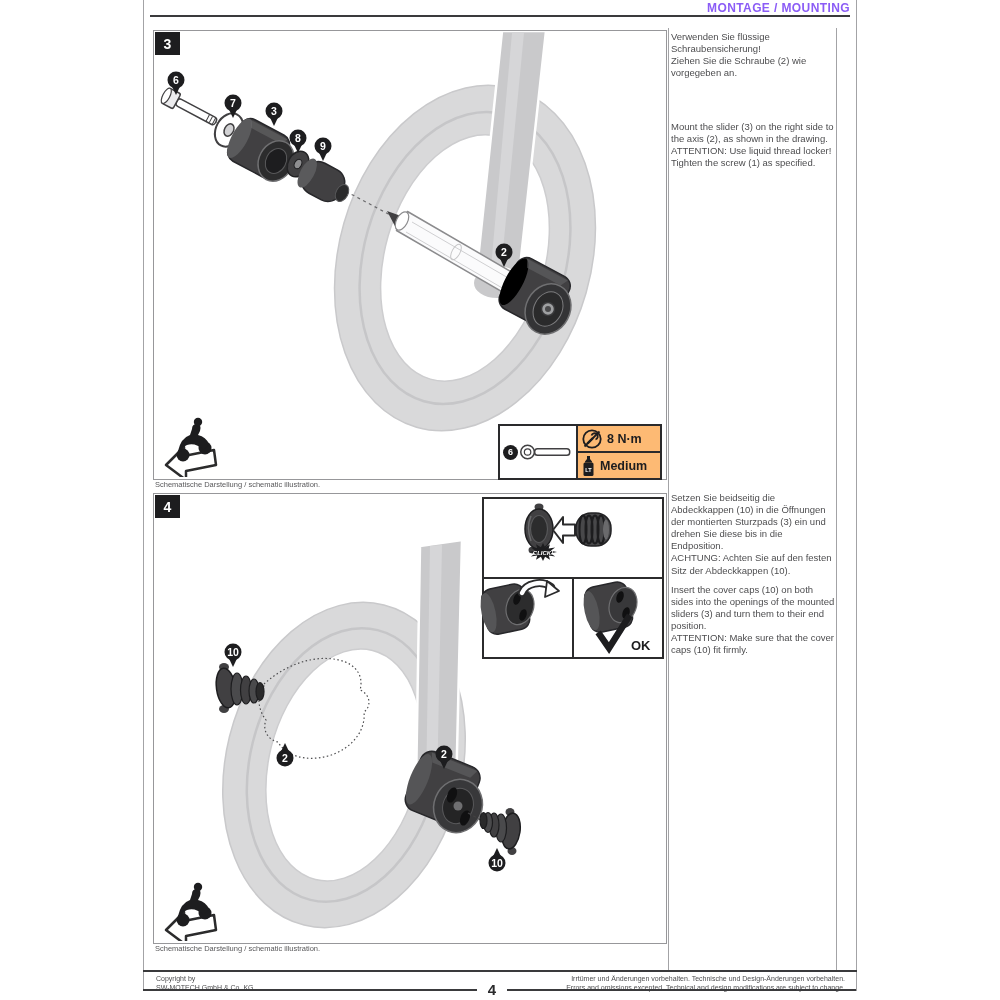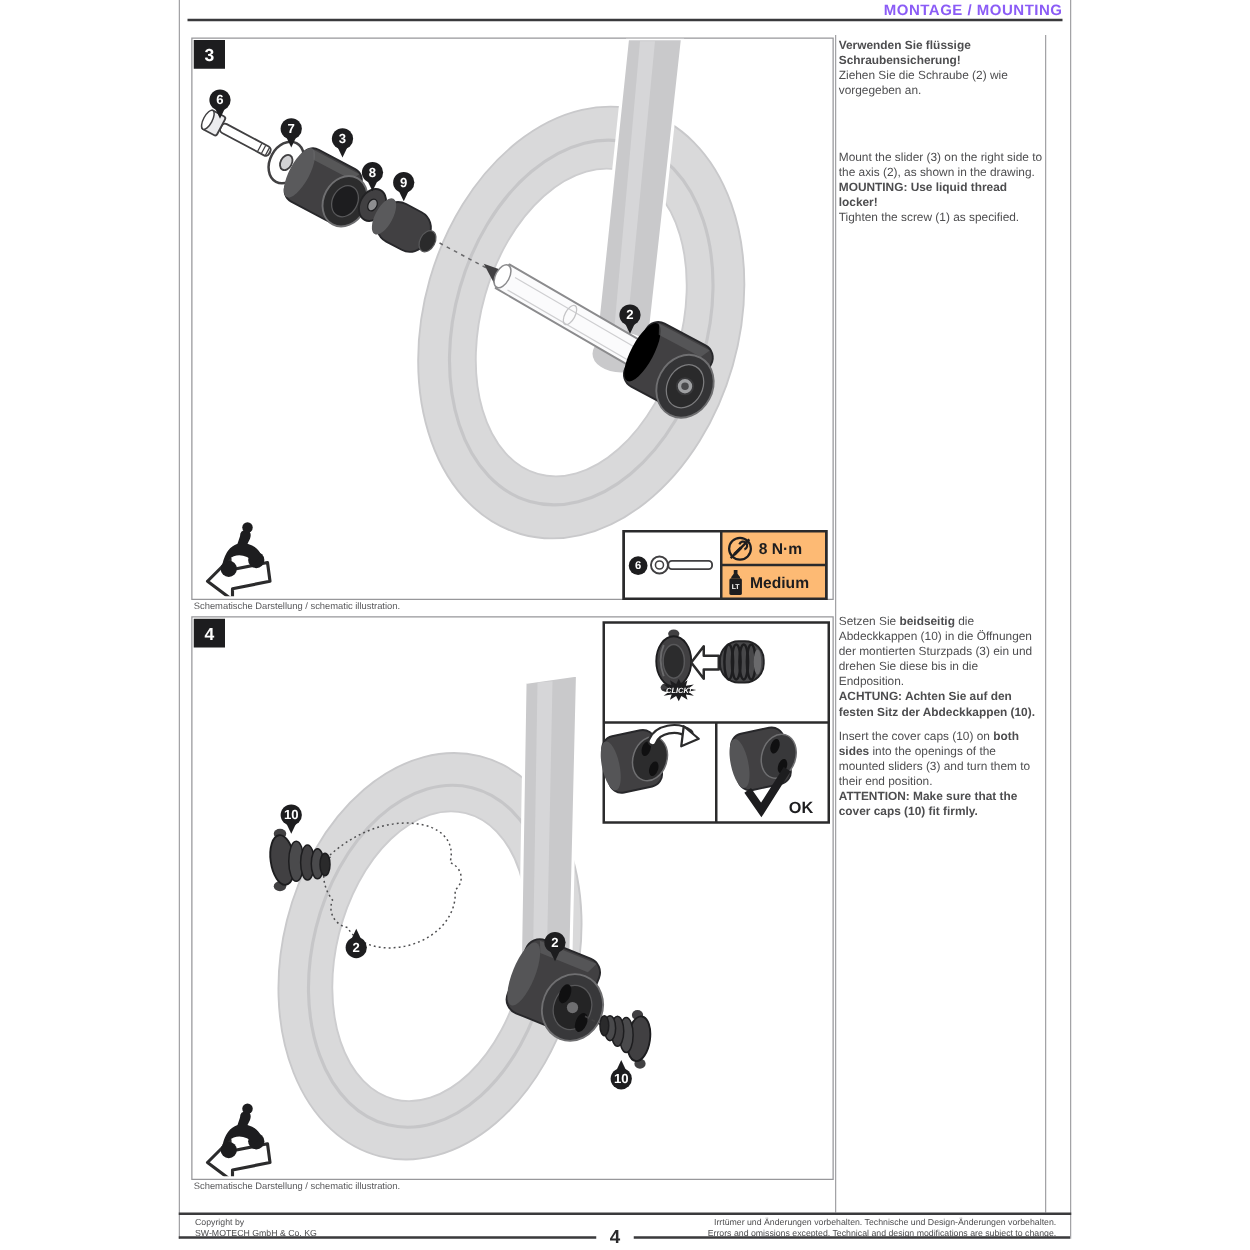--- a/index.html
+++ b/index.html
@@ -18,21 +18,21 @@
   #panel4{top:493px;height:449px;}
   .step-badge{
     position:absolute;top:1px;left:1px;width:25px;height:23px;background:#1d1d1f;
     color:#fff;font-size:14px;font-weight:bold;display:flex;align-items:center;justify-content:center;
   }
   .caption{position:absolute;left:155px;font-size:7.5px;color:#58585a;}
   #caption3{top:480px;} #caption4{top:944px;}
   .illus{position:absolute;top:0;left:0;}
   .instr{position:absolute;left:671px;width:164px;font-size:9.5px;line-height:12.1px;color:#4d4d4f;}
   .instr .blk{margin:0;}
-  .b{font-weight:bold;}
+  .b{font-weight:normal;}
   #de3{top:31px;} #en3{top:121px;} #de4{top:492px;} #en4{top:584px;}
   .torque-box{
     position:absolute;left:344px;top:393px;width:160px;height:52px;
     border:2px solid #2a2a2c;background:#2a2a2c;display:grid;
     grid-template-columns:76px 1fr;grid-template-rows:1fr 1fr;gap:2px;
   }
   .tcell{background:#fdba74;display:flex;align-items:center;gap:4px;padding:0 3px;
     font-size:12.5px;font-weight:bold;color:#1d1d1f;}
   .tcell.item{grid-row:1 / span 2;background:#ffffff;gap:2px;}
   .mini-badge{min-width:15px;height:15px;border-radius:50%;background:#1d1d1f;color:#fff;
@@ -344,21 +344,21 @@
   <div class="step-badge">4</div>
 </div>
 <div class="caption" id="caption4">Schematische Darstellung / schematic illustration.</div>
 
 <div class="instr" id="de3">
   <div class="blk b"><span>Verwenden Sie flüssige Schraubensicherung!</span></div>
   <div class="blk"><span>Ziehen Sie die Schraube (2) wie vorgegeben an.</span></div>
 </div>
 <div class="instr" id="en3">
   <div class="blk"><span>Mount the slider (3) on the right side to the axis (2), as shown in the drawing.</span></div>
-  <div class="blk b"><span>MOUNTING: Use liquid thread locker!</span></div>
+  <div class="blk b"><span>ATTENTION: Use liquid thread locker!</span></div>
   <div class="blk"><span>Tighten the screw (1) as specified.</span></div>
 </div>
 <div class="instr" id="de4">
   <div class="blk"><span>Setzen Sie </span><span class="b">beidseitig</span><span> die Abdeckkappen (10) in die Öffnungen der montierten Sturzpads (3) ein und drehen Sie diese bis in die Endposition.</span></div>
   <div class="blk b"><span>ACHTUNG: Achten Sie auf den festen Sitz der Abdeckkappen (10).</span></div>
 </div>
 <div class="instr" id="en4">
   <div class="blk"><span>Insert the cover caps (10) on </span><span class="b">both sides</span><span> into the openings of the mounted sliders (3) and turn them to their end position.</span></div>
   <div class="blk b"><span>ATTENTION: Make sure that the cover caps (10) fit firmly.</span></div>
 </div>

